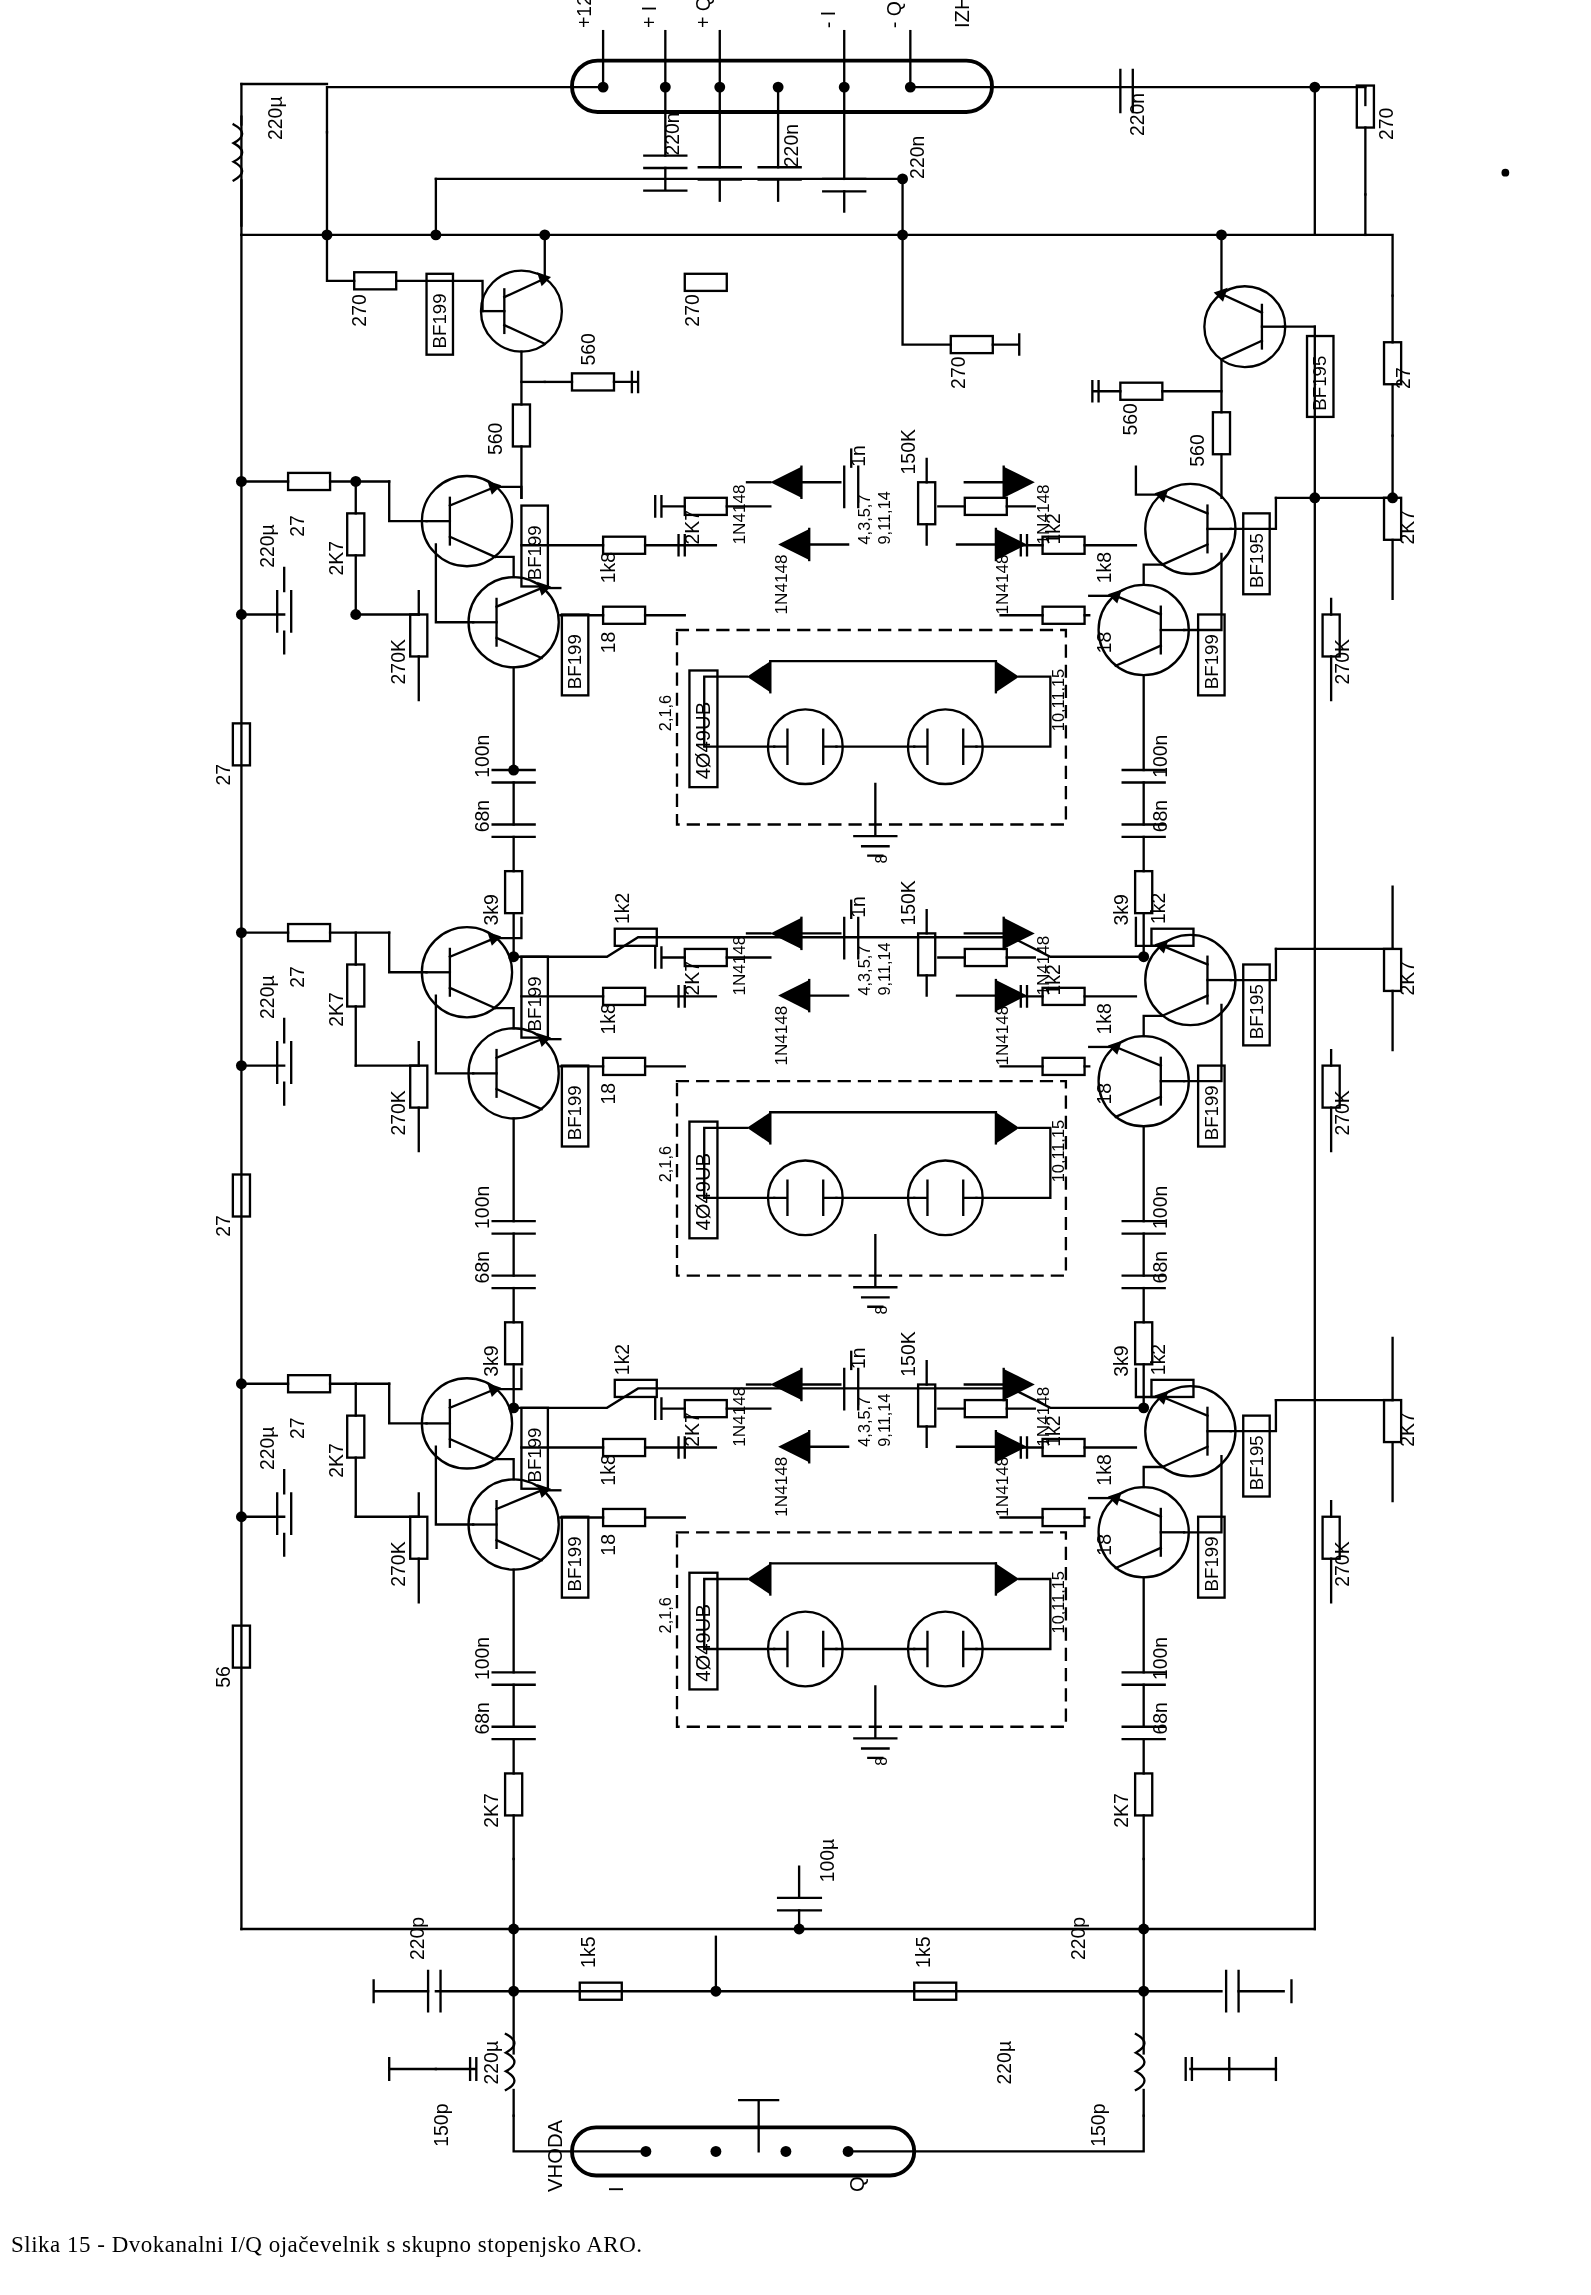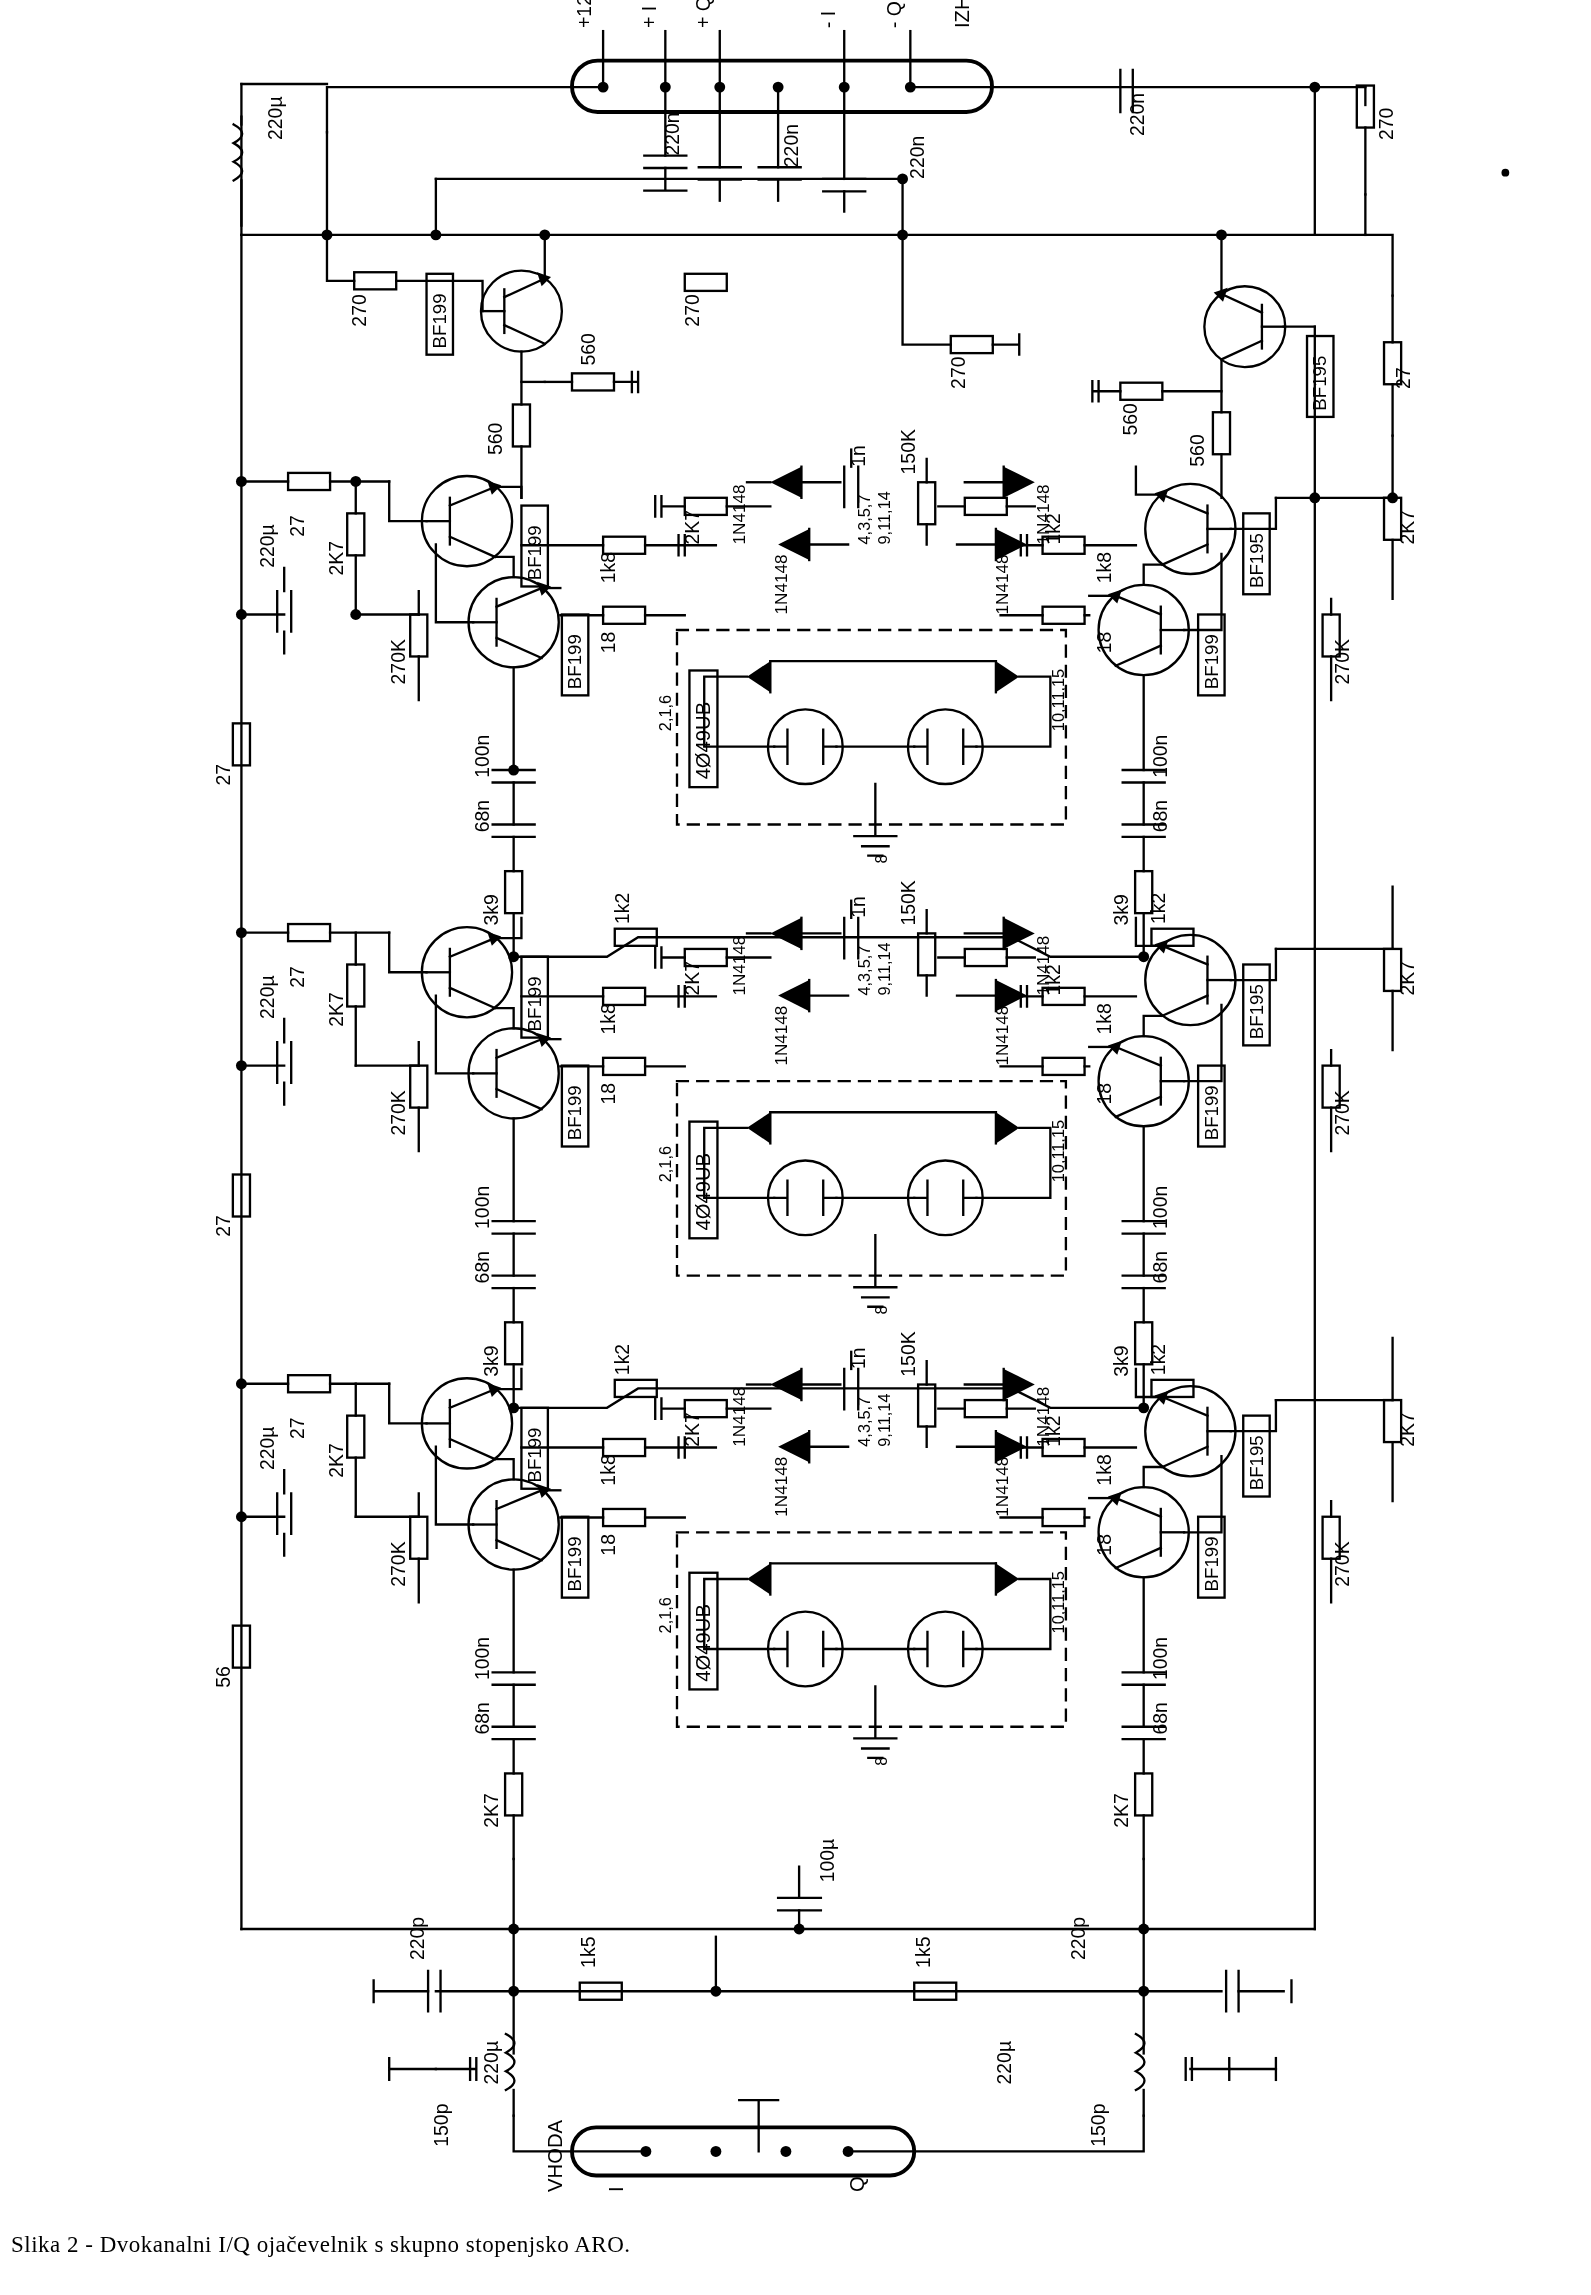--- a/index.html
+++ b/index.html
@@ -844,15 +844,15 @@
         <text transform="translate(1300,2680) rotate(-90)" text-anchor="start">220µ</text>
         <text transform="translate(576,2760) rotate(-90)" text-anchor="start">150p</text>
         <text transform="translate(1420,2760) rotate(-90)" text-anchor="start">150p</text>
         <text transform="translate(722,2818) rotate(-90)" text-anchor="start" font-size="26">VHODA</text>
         <text transform="translate(800,2818) rotate(-90)" text-anchor="start" font-size="26">I</text>
         <text transform="translate(1110,2818) rotate(-90)" text-anchor="start" font-size="26">Q</text>
       </g>
     </svg>
   </div>
 
-  <div class="caption">Slika 2 - Dvokanalni I/Q ojačevelnik s skupno stopenjsko ARO.</div>
+  <div class="caption">Slika 15 - Dvokanalni I/Q ojačevelnik s skupno stopenjsko ARO.</div>
 </div>
 
 
 </body></html>

